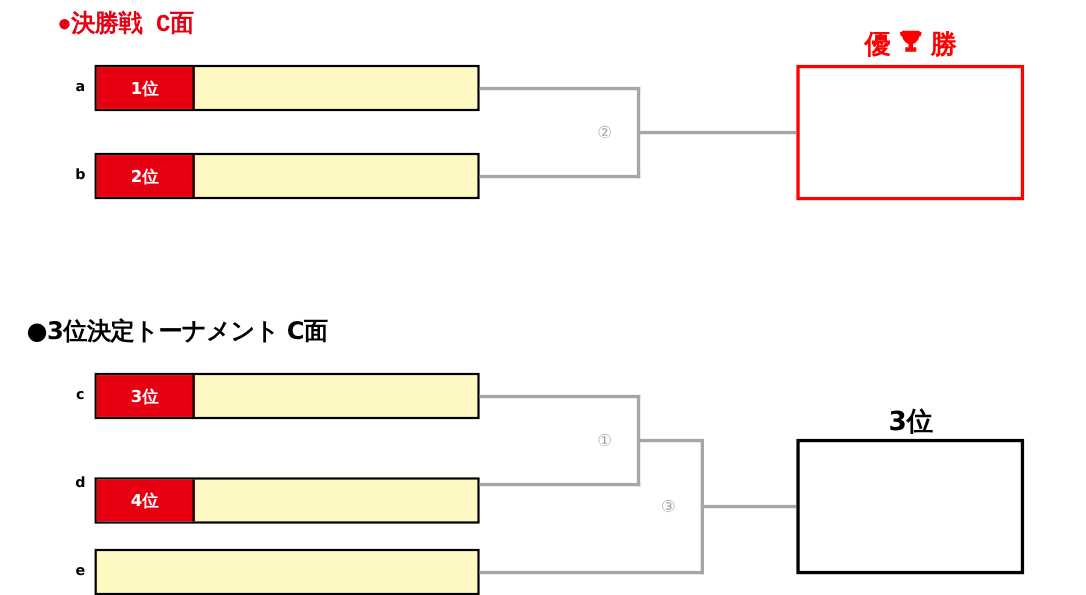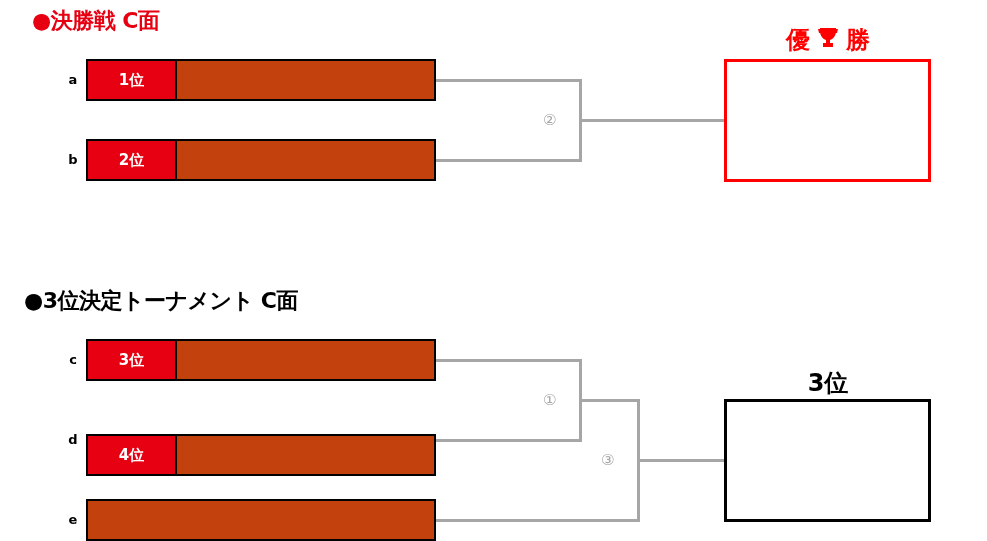--- a/index.html
+++ b/index.html
@@ -1,36 +1,36 @@
 <!DOCTYPE html>
 <html><head>
 <meta charset="utf-8">
 <style>
   html,body{margin:0;padding:0;background:#fff;}
   body{width:987px;height:541px;position:relative;overflow:hidden;font-family:"DejaVu Sans","Liberation Sans",sans-serif;}
   .title{position:absolute;font-weight:bold;font-size:22px;letter-spacing:-0.5px;white-space:nowrap;}
   .title.red{color:#e60012;}
   .title.black{color:#000;}
   .row-label{position:absolute;font-weight:bold;font-size:13px;color:#000;width:20px;text-align:center;}
-  .slot{position:absolute;left:86px;width:346px;height:38px;border:2px solid #000;background:#c2410c;display:flex;}
+  .slot{position:absolute;left:86px;width:346px;height:38px;border:2px solid #000;background:#fef9c3;display:flex;}
   .seed{width:87px;height:100%;background:#e60012;color:#fff;font-weight:bold;font-size:15px;display:flex;align-items:center;justify-content:center;border-right:2px solid #000;}
   .name{flex:1;}
   .line{position:absolute;background:#a6a6a6;}
   .match-no{position:absolute;color:#a6a6a6;font-size:15px;}
   .result{position:absolute;background:#fff;}
   .result.champ{border:3px solid #ff0000;}
   .result.third{border:3px solid #000;}
   .result-title{position:absolute;font-weight:bold;font-size:24px;white-space:nowrap;text-align:center;}
   .result-title.red{color:#ff0000;}
   .trophy{display:inline-block;vertical-align:middle;margin:0 8px;}
 </style>
 </head>
 <body>
 
-<div class="title red" style="left:32px;top:6px;">●決勝戦 C面</div>
+<div class="title red" style="left:52px;top:6px;font-family:Liberation Mono, monospace;">●決勝戦 C面</div>
 
 <div class="row-label" style="left:63px;top:72px;">a</div>
 <div class="slot" style="top:59px;">
   <div class="seed">1位</div>
   <div class="name"></div>
 </div>
 
 <div class="row-label" style="left:63px;top:152px;">b</div>
 <div class="slot" style="top:139px;">
   <div class="seed">2位</div>

